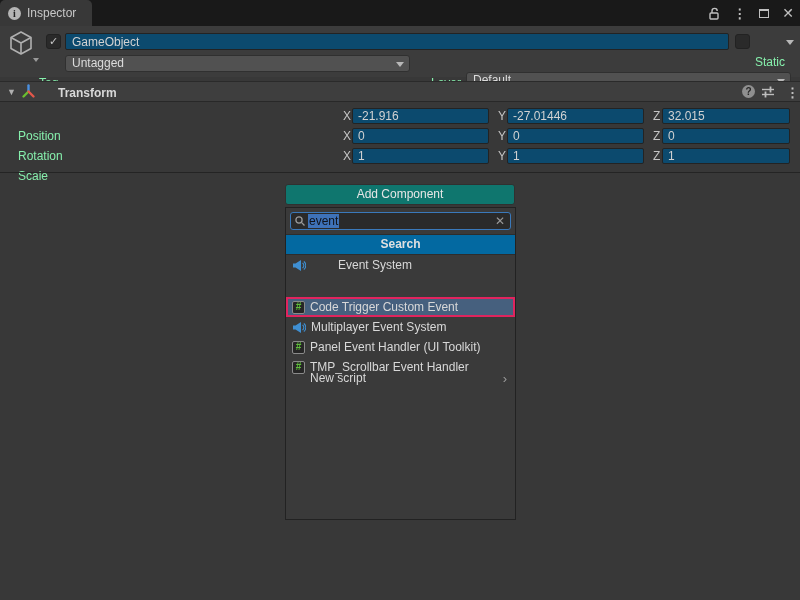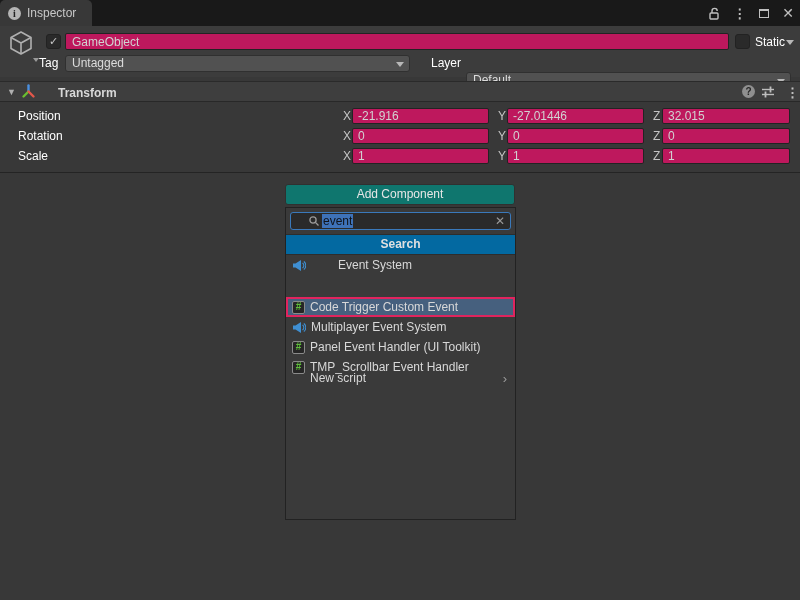--- a/index.html
+++ b/index.html
@@ -33,36 +33,36 @@
 
   
   .go-header { left:0; top:26px; width:800px; height:51px; background:#3c3c3c; }
   .cube-dd { left:33px; top:57px; }
   .toggle {
     width:15px; height:15px; background:#2a2a2a; border:1px solid #222;
     border-radius:3px; display:flex; align-items:center; justify-content:center;
     color:#c8c8c8; font-size:11px; line-height:1;
   }
   .field {
-    background:#be185d; border:1px solid #232323; border-radius:2px;
+    background:#0c4a6e; border:1px solid #232323; border-radius:2px;
     color:#d2d2d2; font-size:12px; padding:0 6px; height:17px; line-height:15px;
     font-family:"Liberation Sans", sans-serif;
   }
   input.field { outline:none; }
   .dropdown {
     background:#515151; border:1px solid #303030; border-radius:3px;
     height:17px; line-height:15px; padding:0 18px 0 6px; color:#dcdcdc;
     position:relative; white-space:nowrap; overflow:hidden;
   }
   .dd-arrow {
     position:absolute; right:5px; top:6px; width:0; height:0;
     border-left:4px solid transparent; border-right:4px solid transparent;
     border-top:5px solid #b8b8b8;
   }
-  .lbl { color:#ffffff; }
+  .lbl { color:#86efac;margin-top:20px; }
 
   
   .comp-header {
     left:0; top:81px; width:800px; height:21px; background:#3e3e3e;
     border-top:1px solid #2a2a2a; border-bottom:1px solid #282828;
   }
   .foldout { color:#b0b0b0; font-size:9px; }
   .comp-title { font-weight:bold; color:#d8d8d8; }
   .help-icon {
     width:13px; height:13px; border-radius:50%; background:#8f8f8f; color:#262626;
@@ -84,21 +84,21 @@
   }
 
   
   .popup {
     left:285px; top:207px; width:231px; height:313px;
     background:#3a3a3a; border:1px solid #222;
   }
   .search-box {
     position:absolute; left:4px; top:4px; width:221px; height:18px;
     background:#2a2a2a; border:1px solid #3a79bb; border-radius:3px;
-    display:flex; align-items:center; padding:0 5px 0 17px; gap:2px;
+    display:flex; align-items:center; padding:0 5px 0 3px; gap:2px;
   }
   .search-sel { background:#3e72b8; color:#10131a; padding:0 1px; line-height:14px; }
   .clear-x { margin-left:auto; color:#9a9a9a; font-size:12px; line-height:1; }
   .popup-subheader {
     position:absolute; left:0; top:26px; width:229px; height:21px;
     background:#0369a1; border-top:1px solid #2d2d2d; border-bottom:1px solid #2d2d2d;
     text-align:center; line-height:19px; color:#e0e0e0; font-weight:bold;
   }
   .item {
     position:absolute; left:0; width:229px; height:20px;

